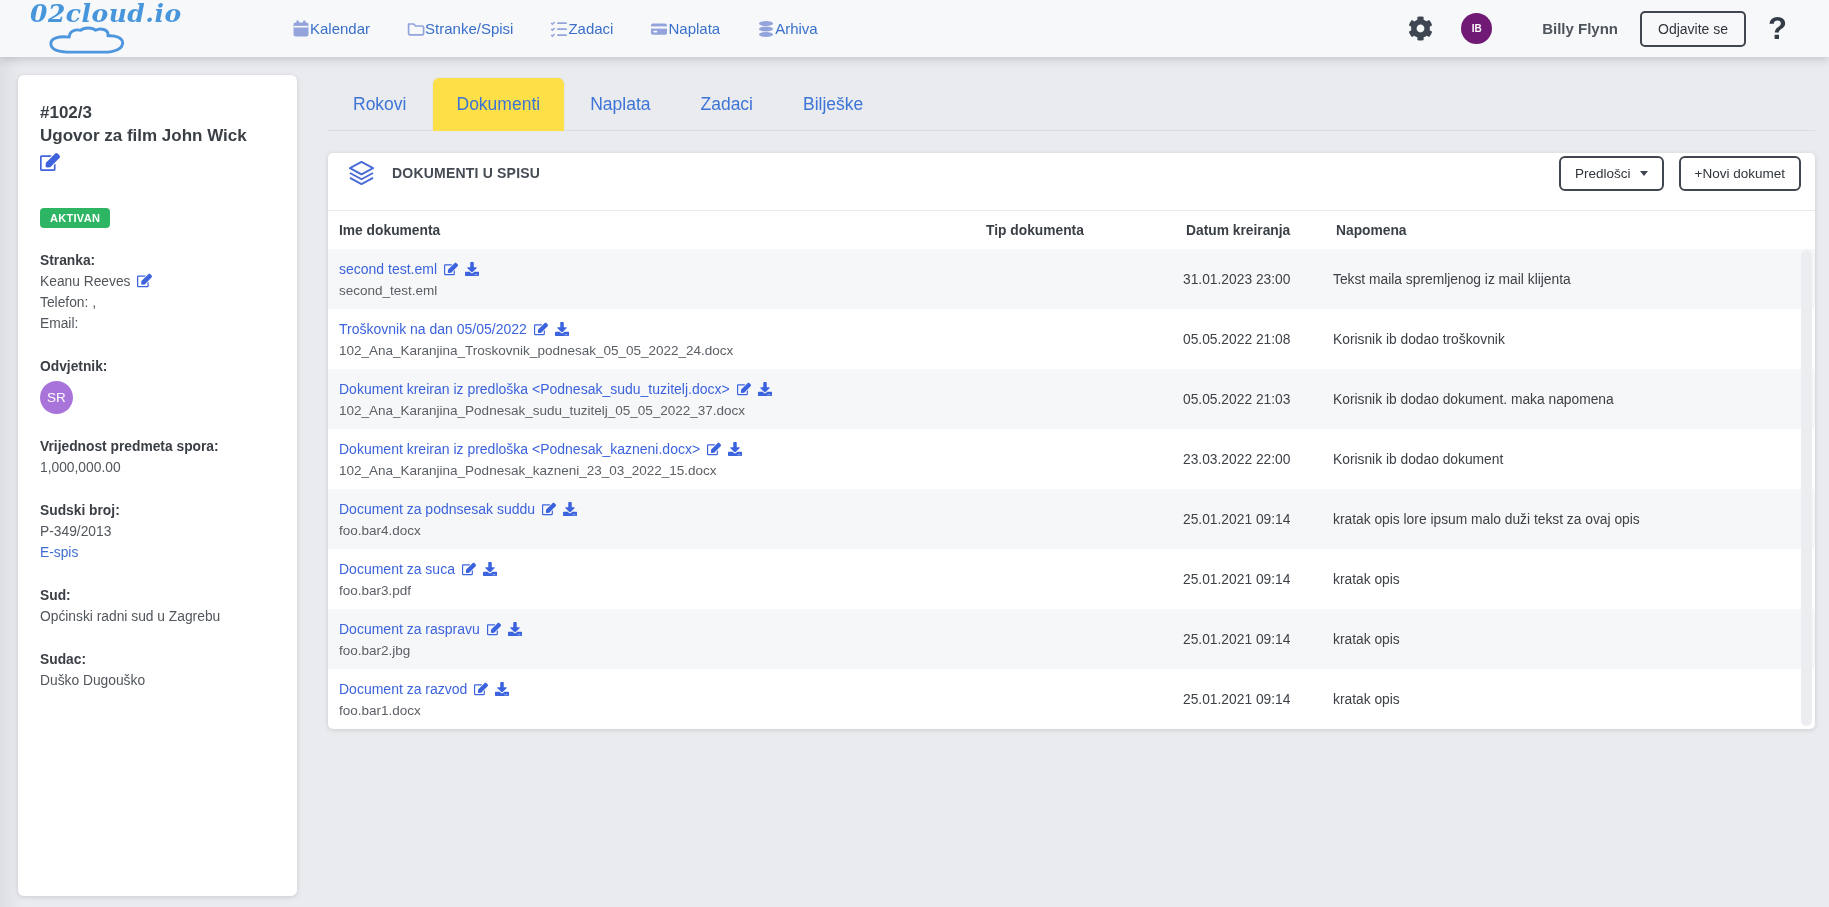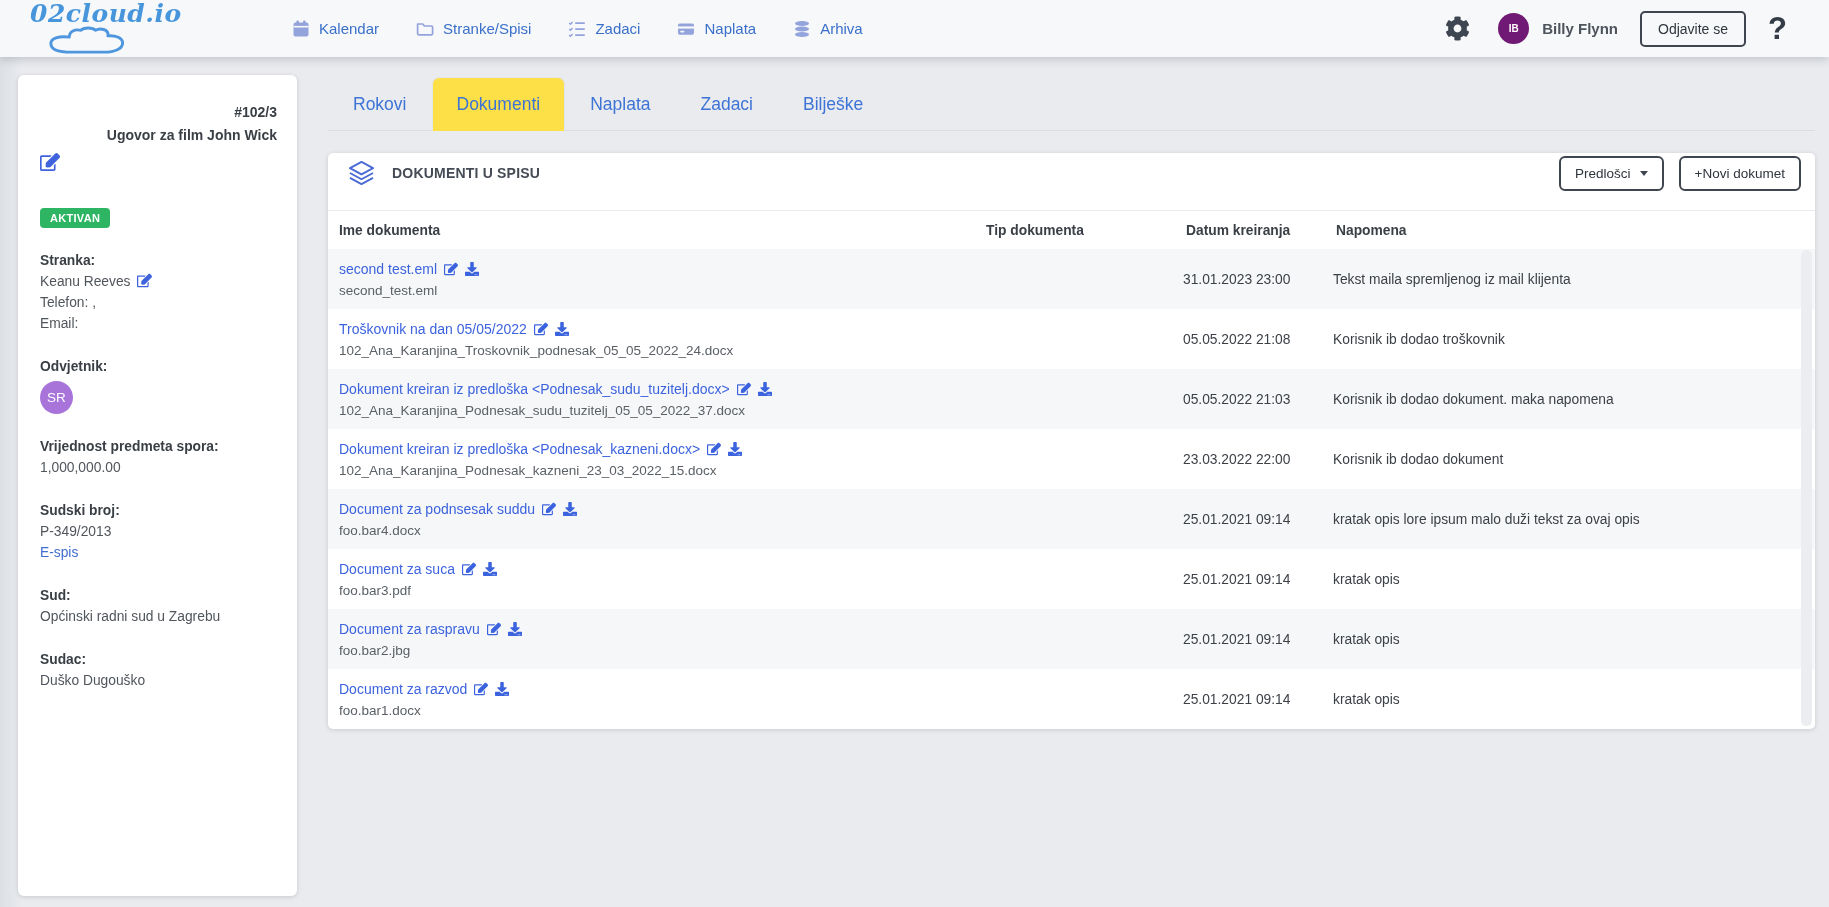--- a/index.html
+++ b/index.html
@@ -20,48 +20,48 @@
   }
   .logo { width:292px; padding-left:30px; position:relative; height:57px; }
   .logo-text {
     font-family:"DejaVu Serif", serif; font-style:italic; font-weight:700;
     font-size:25px; color:#4796db; letter-spacing:.5px;
     display:block; line-height:28px;
   }
   .logo-cloud { position:absolute; left:46px; top:26px; }
 
   .main-nav { display:flex; align-items:center; gap:37px; }
-  .nav-item { display:flex; align-items:center; gap:9px; cursor:pointer; }
+  .nav-item { display:flex; align-items:center; cursor:pointer; }
   .nav-item span.nav-label { font-size:15px; color:#3a70c9; }
   .nav-ico { width:18px; height:18px; display:inline-block; }
 
   .header-right { margin-left:auto; display:flex; align-items:center; padding-right:42px; }
   .gear { width:25px; height:25px; margin-right:28px; cursor:pointer; }
   .avatar-ib {
     width:31px; height:31px; border-radius:50%; background:#701a75;
     color:#fff; font-size:10px; font-weight:700;
     display:flex; align-items:center; justify-content:center;
     margin-right:13px; cursor:pointer;
   }
-  .user-name { font-size:15px; font-weight:700; color:#4d545c; margin-right:22px; }
+  .user-name { font-size:15px; font-weight:700; color:#4d545c; margin-right:22px;margin-left:37px; }
   .logout-btn {
     border:2px solid #3f464f; border-radius:5px; background:transparent;
     padding:8px 16px; font-size:14px; color:#2f353c; cursor:pointer;
     font-family:inherit; margin-right:22px;
   }
   .help-q { font-size:31px; font-weight:800; color:#333b46; cursor:pointer; line-height:1; }
 
   
   .case-card {
     position:absolute; left:18px; top:75px; width:279px; height:821px;
     background:#fff; border-radius:6px;
     box-shadow:0 1px 5px rgba(0,0,0,.14);
     padding:26px 20px 20px 22px;
   }
-  .case-number, .case-title { font-size:14px; font-weight:700; color:#3a3f45; line-height:23px;text-align:right; }
+  .case-number, .case-title { font-size:17px; font-weight:700; color:#3a3f45; line-height:23px; }
   .title-edit { display:block; margin-top:5px; }
   .title-edit svg { width:20px; height:20px; fill:#3f63dd; cursor:pointer; }
   .status-badge {
     display:inline-block; background:#2eb563; color:#fff;
     font-size:11px; font-weight:700; letter-spacing:.3px;
     padding:4px 10px; border-radius:4px; margin:32px 0 22px;
   }
   .group { margin-bottom:22px; }
   .group .lbl { font-weight:700; color:#3a3f45; font-size:13.8px; line-height:21px; }
   .group .val { color:#51565c; font-size:13.8px; line-height:21px; }

